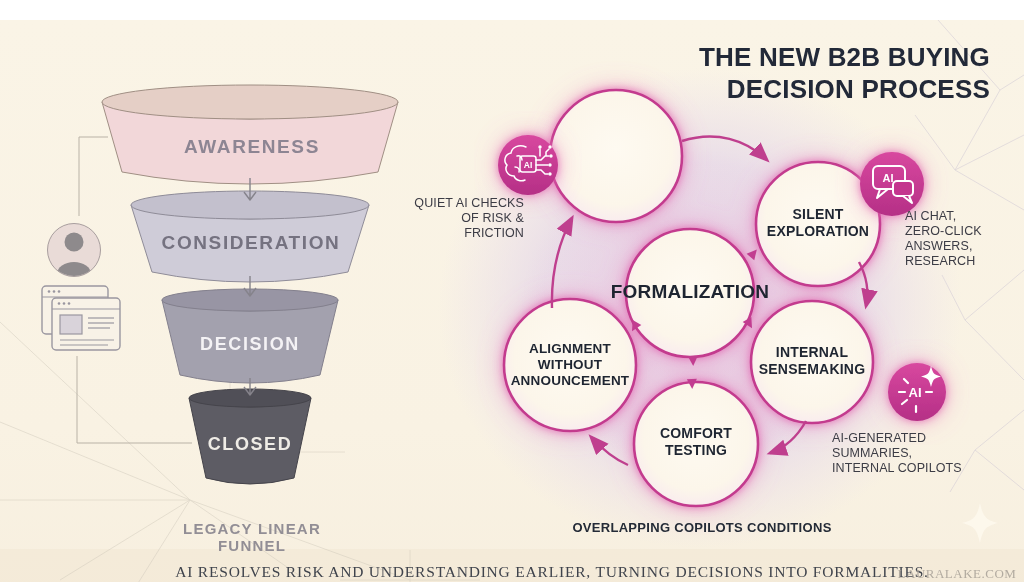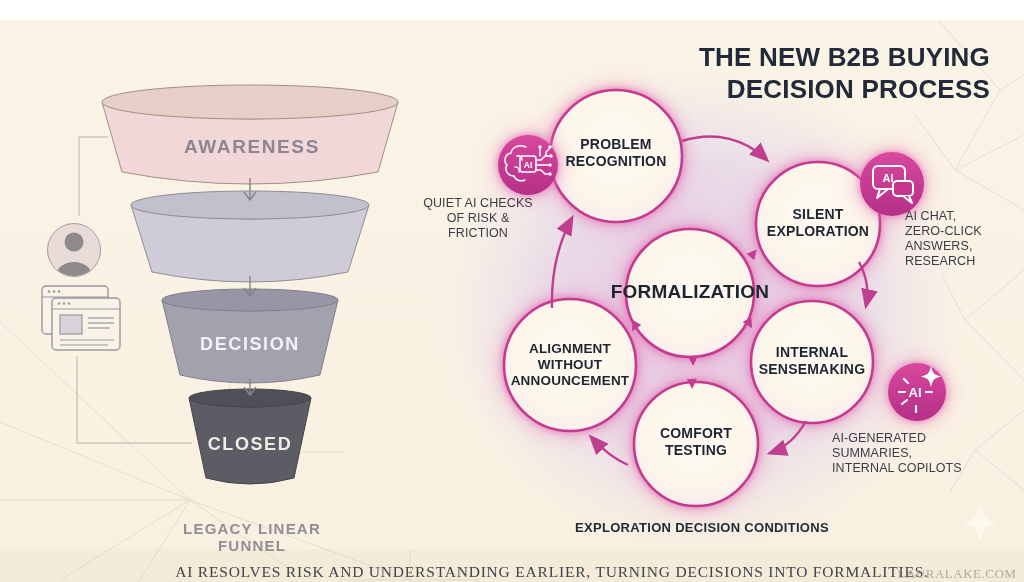--- a/index.html
+++ b/index.html
@@ -33,21 +33,21 @@
   .node.pr{left:616px; top:133px;}
   .node.se{left:818px; top:203px;}
   .node.form{left:690px; top:272px; font-size:19px;}
   .node.align{left:570px; top:345px; font-size:13.5px;}
   .node.is{left:812px; top:341px;}
   .node.ct{left:696px; top:422px;}
   .note{
     position:absolute; font-size:12.5px; line-height:1.2; font-weight:500;
     color:#3c3c45; white-space:pre-line; letter-spacing:.1px;
   }
-  .note.quiet{left:408px; top:176px; width:140px; text-align:center;}
+  .note.quiet{left:384px; top:176px; width:140px; text-align:right;}
   .note.chat{left:905px; top:189px; width:120px; text-align:left;}
   .note.gen{left:832px; top:411px; width:176px; text-align:left;}
   .venn-caption{
     left:552px; top:500px; width:300px; text-align:center;
     font-size:13px; font-weight:700; letter-spacing:.3px; color:#242b37;
   }
   .tagline{
     left:40px; top:543px; width:1024px; text-align:center;
     font-family:"Liberation Serif", serif; font-size:15.5px; letter-spacing:.8px;
     color:#3f434c;
@@ -224,26 +224,25 @@
       <text x="915" y="377" text-anchor="middle" font-size="13" font-weight="bold" fill="#ffffff" font-family="Liberation Sans, sans-serif">AI</text>
     </g>
 
     <path d="M980,483 C983,497 986,500 998,503 C986,506 983,509 980,523 C977,509 974,506 962,503 C974,500 977,497 980,483 Z" fill="#fdf8ec" opacity="0.95"></path>
   </svg>
 
   <div class="abs title">THE NEW B2B BUYING
 DECISION PROCESS</div>
 
   <div class="stage aw">AWARENESS</div>
+  <div class="stage con">CONSIDERATION</div>
   <div class="stage dec">DECISION</div>
   <div class="stage clo">CLOSED</div>
   <div class="abs funnel-caption">LEGACY LINEAR FUNNEL</div>
 
-  <div class="node pr">PROBLEM
-RECOGNITION</div>
   <div class="node se">SILENT
 EXPLORATION</div>
   <div class="node form">FORMALIZATION</div>
   <div class="node align">ALIGNMENT
 WITHOUT
 ANNOUNCEMENT</div>
   <div class="node is">INTERNAL
 SENSEMAKING</div>
   <div class="node ct">COMFORT
 TESTING</div>
@@ -252,17 +251,17 @@
 OF RISK &amp;
 FRICTION</div>
   <div class="note chat">AI CHAT,
 ZERO-CLICK
 ANSWERS,
 RESEARCH</div>
   <div class="note gen">AI-GENERATED
 SUMMARIES,
 INTERNAL COPILOTS</div>
 
-  <div class="abs venn-caption">EXPLORATION DECISION CONDITIONS</div>
+  <div class="abs venn-caption">OVERLAPPING COPILOTS CONDITIONS</div>
 
   <div class="abs tagline">AI RESOLVES RISK AND UNDERSTANDING EARLIER, TURNING DECISIONS INTO FORMALITIES.</div>
   <div class="abs credit">LAURALAKE.COM</div>
 </div>
 
 </body></html>

